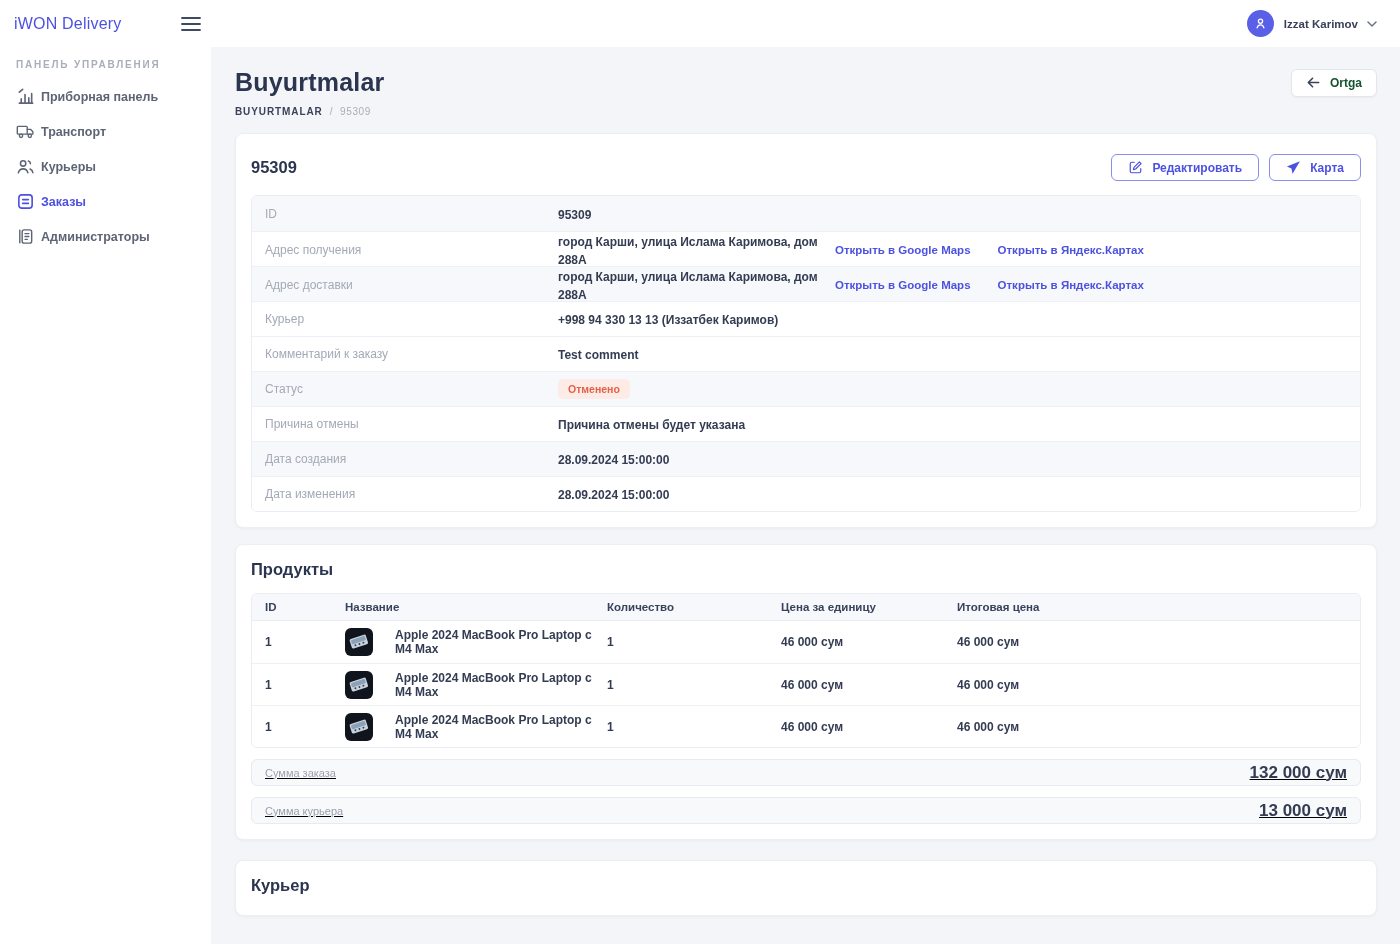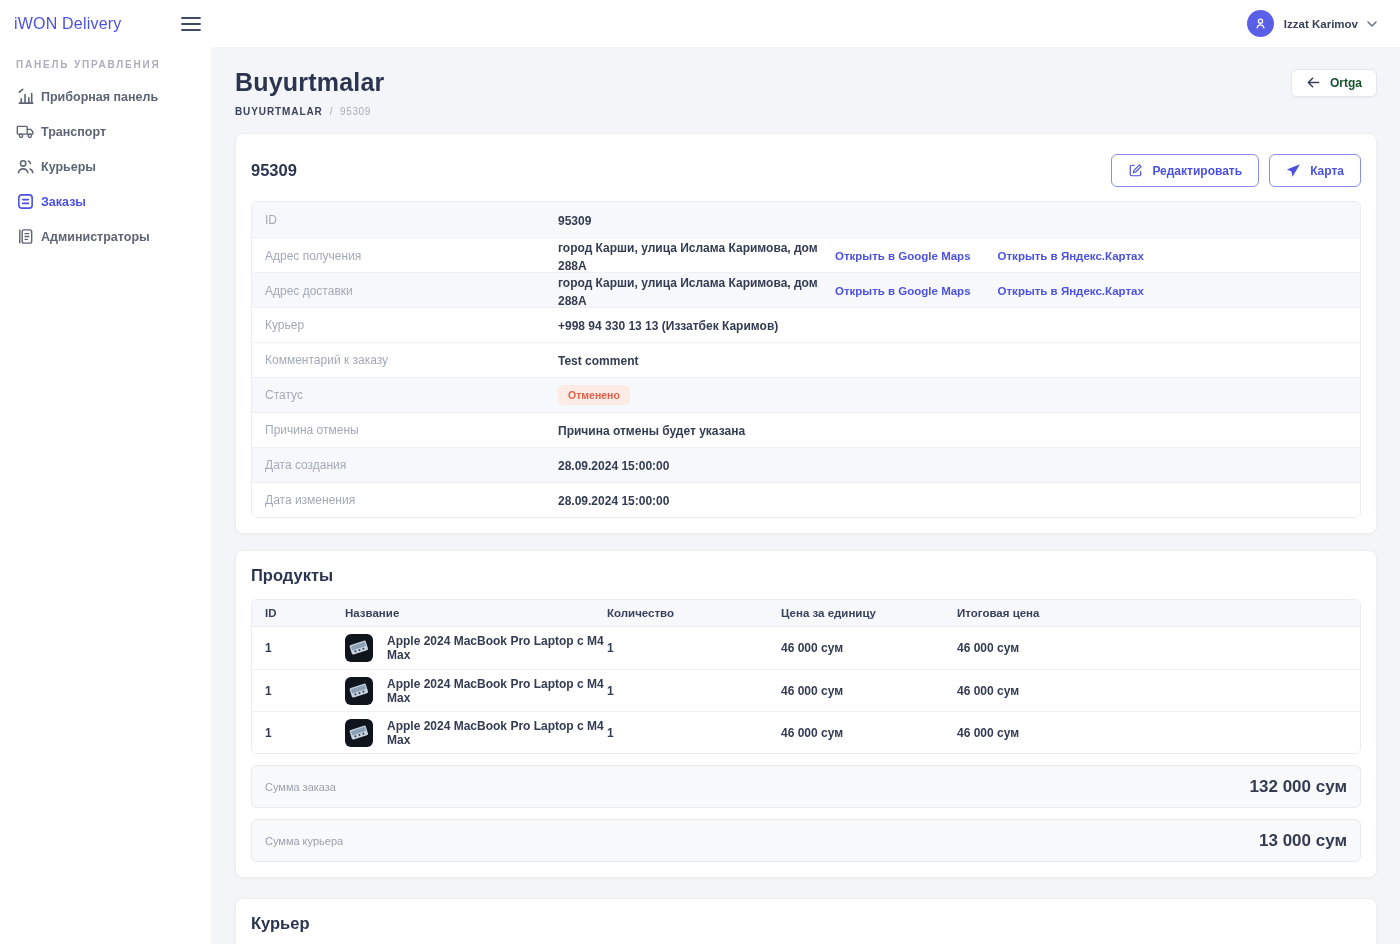--- a/index.html
+++ b/index.html
@@ -34,21 +34,21 @@
   .btn-back .ic { width:15px; display:inline-flex; color:#39415a; }
   .breadcrumb { margin-top:9px; font-size:10px; display:flex; gap:7px; align-items:center; }
   .bc-root { font-weight:bold; letter-spacing:.9px; color:#3a425c; text-decoration:none; }
   .bc-sep, .bc-cur { color:#a7aeba; letter-spacing:.6px; }
 
   
   .card { background:#fff; border:1px solid #eceef2; border-radius:8px; margin-top:16px; padding:15px; box-shadow:0 1px 3px rgba(20,30,60,.04); }
   .card-head { display:flex; align-items:center; justify-content:space-between; margin-top:5px; }
   .card-title { font-size:16.5px; font-weight:bold; color:#2b3550; }
   .head-actions { display:flex; gap:10px; }
-  .btn-outline { display:inline-flex; align-items:center; justify-content:center; gap:9px; height:33px; padding:0 16px; background:#fff; border:1px solid #8a8ee9; border-radius:6px; color:#4c52e0; font-size:12px; font-weight:bold; cursor:pointer; font-family:inherit; }
+  .btn-outline { display:inline-flex; align-items:center; justify-content:center; gap:9px; height:27px; padding:0 16px; background:#fff; border:1px solid #8a8ee9; border-radius:6px; color:#4c52e0; font-size:12px; font-weight:bold; cursor:pointer; font-family:inherit; }
   .btn-outline .ic { width:15px; display:inline-flex; color:#4c52e0; }
 
   
   .detail-table { margin-top:14px; border:1px solid #e9ecf1; border-radius:6px; overflow:hidden; }
   .drow { display:grid; grid-template-columns:293px 277px 1fr; align-items:center; height:35px; padding-left:13px; background:#fff; }
   .drow.alt { background:#f7f8fb; }
   .drow + .drow { border-top:1px solid #edf0f4; }
   .dlabel { font-size:12px; color:#a3aab6; }
   .dvalue { font-size:12px; font-weight:bold; color:#333c52; }
   .dlinks { display:flex; gap:27px; }
@@ -56,23 +56,23 @@
   .badge { display:inline-block; background:#fdece5; color:#e5604a; font-size:10.5px; font-weight:bold; padding:4px 10px; border-radius:5px; }
 
   
   .ptable { margin-top:14px; border:1px solid #e9ecf1; border-radius:6px; overflow:hidden; }
   .phead-row, .prow { display:grid; grid-template-columns:80px 262px 174px 176px 1fr; align-items:center; padding-left:13px; }
   .phead-row { height:27px; background:#f7f8fb; border-bottom:1px solid #e9ecf1; }
   .pcell-h { font-size:11.5px; font-weight:bold; color:#39425c; }
   .prow { height:42px; background:#fff; }
   .prow + .prow { border-top:1px solid #eef0f4; }
   .pcell { font-size:12px; font-weight:bold; color:#333c52; }
-  .name-cell { display:flex; align-items:center; gap:14px; }
+  .name-cell { display:flex; align-items:center; gap:22px; }
   .thumb { width:28px; height:28px; flex:none; display:inline-flex; }
-  .sumbox { margin-top:11px; height:43px; border:1px solid #e7eaef; border-radius:6px; background:#f8f9fb; display:flex; align-items:center; justify-content:space-between; padding:0 13px; }
+  .sumbox { margin-top:11px; height:27px; border:1px solid #e7eaef; border-radius:6px; background:#f8f9fb; display:flex; align-items:center; justify-content:space-between; padding:0 13px;text-decoration:underline; }
   .sum-label { font-size:11px; color:#9aa1ae; }
   .sum-value { font-size:17px; font-weight:bold; color:#333c52; }
 
   
   .courier-card { margin-top:20px; padding-bottom:20px; }
 </style>
 </head>
 <body>
 
 <div class="app">

